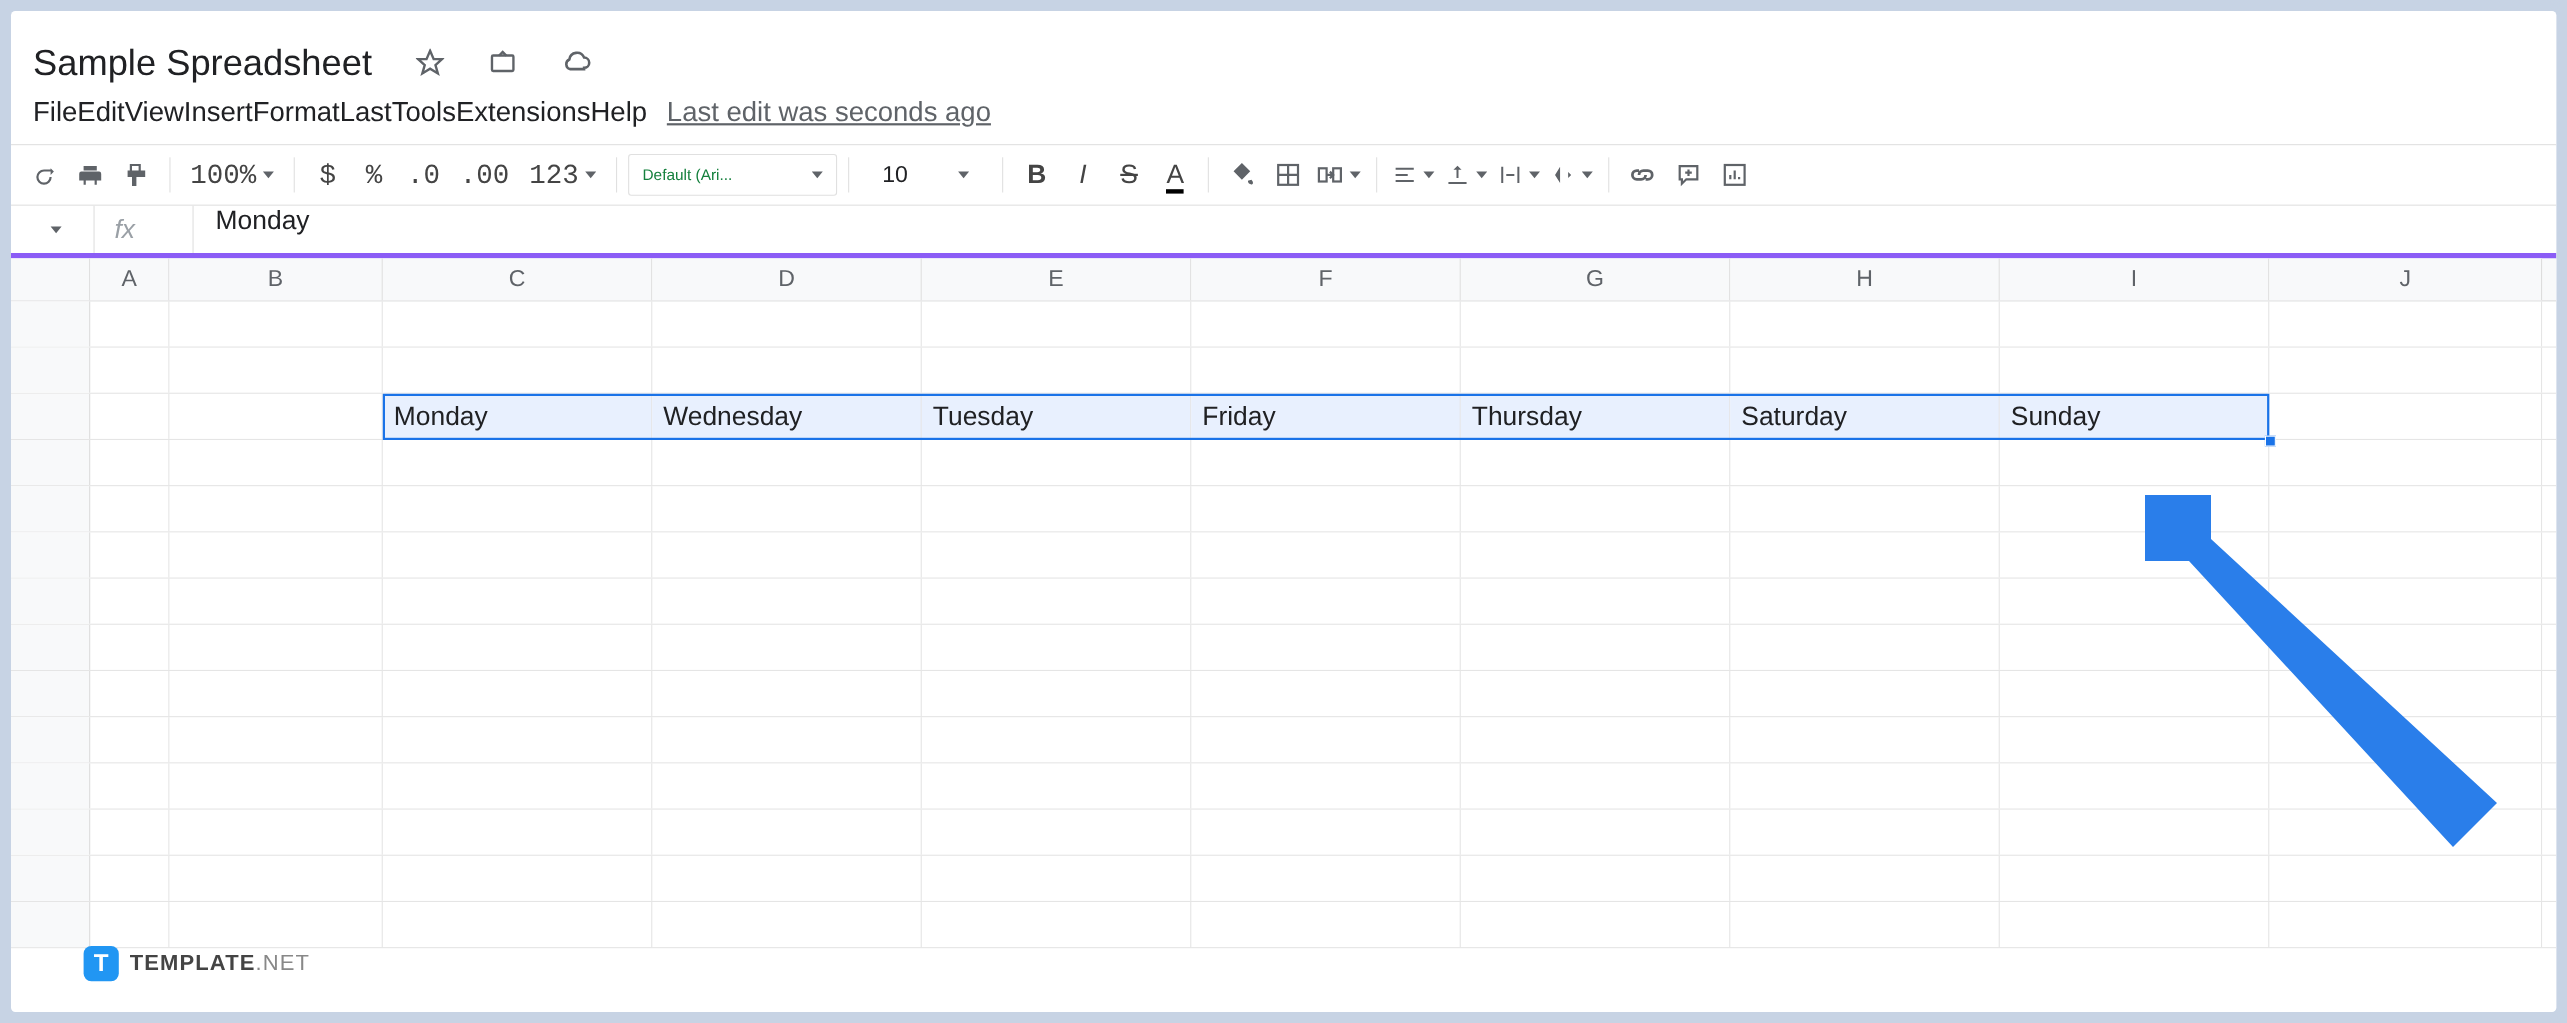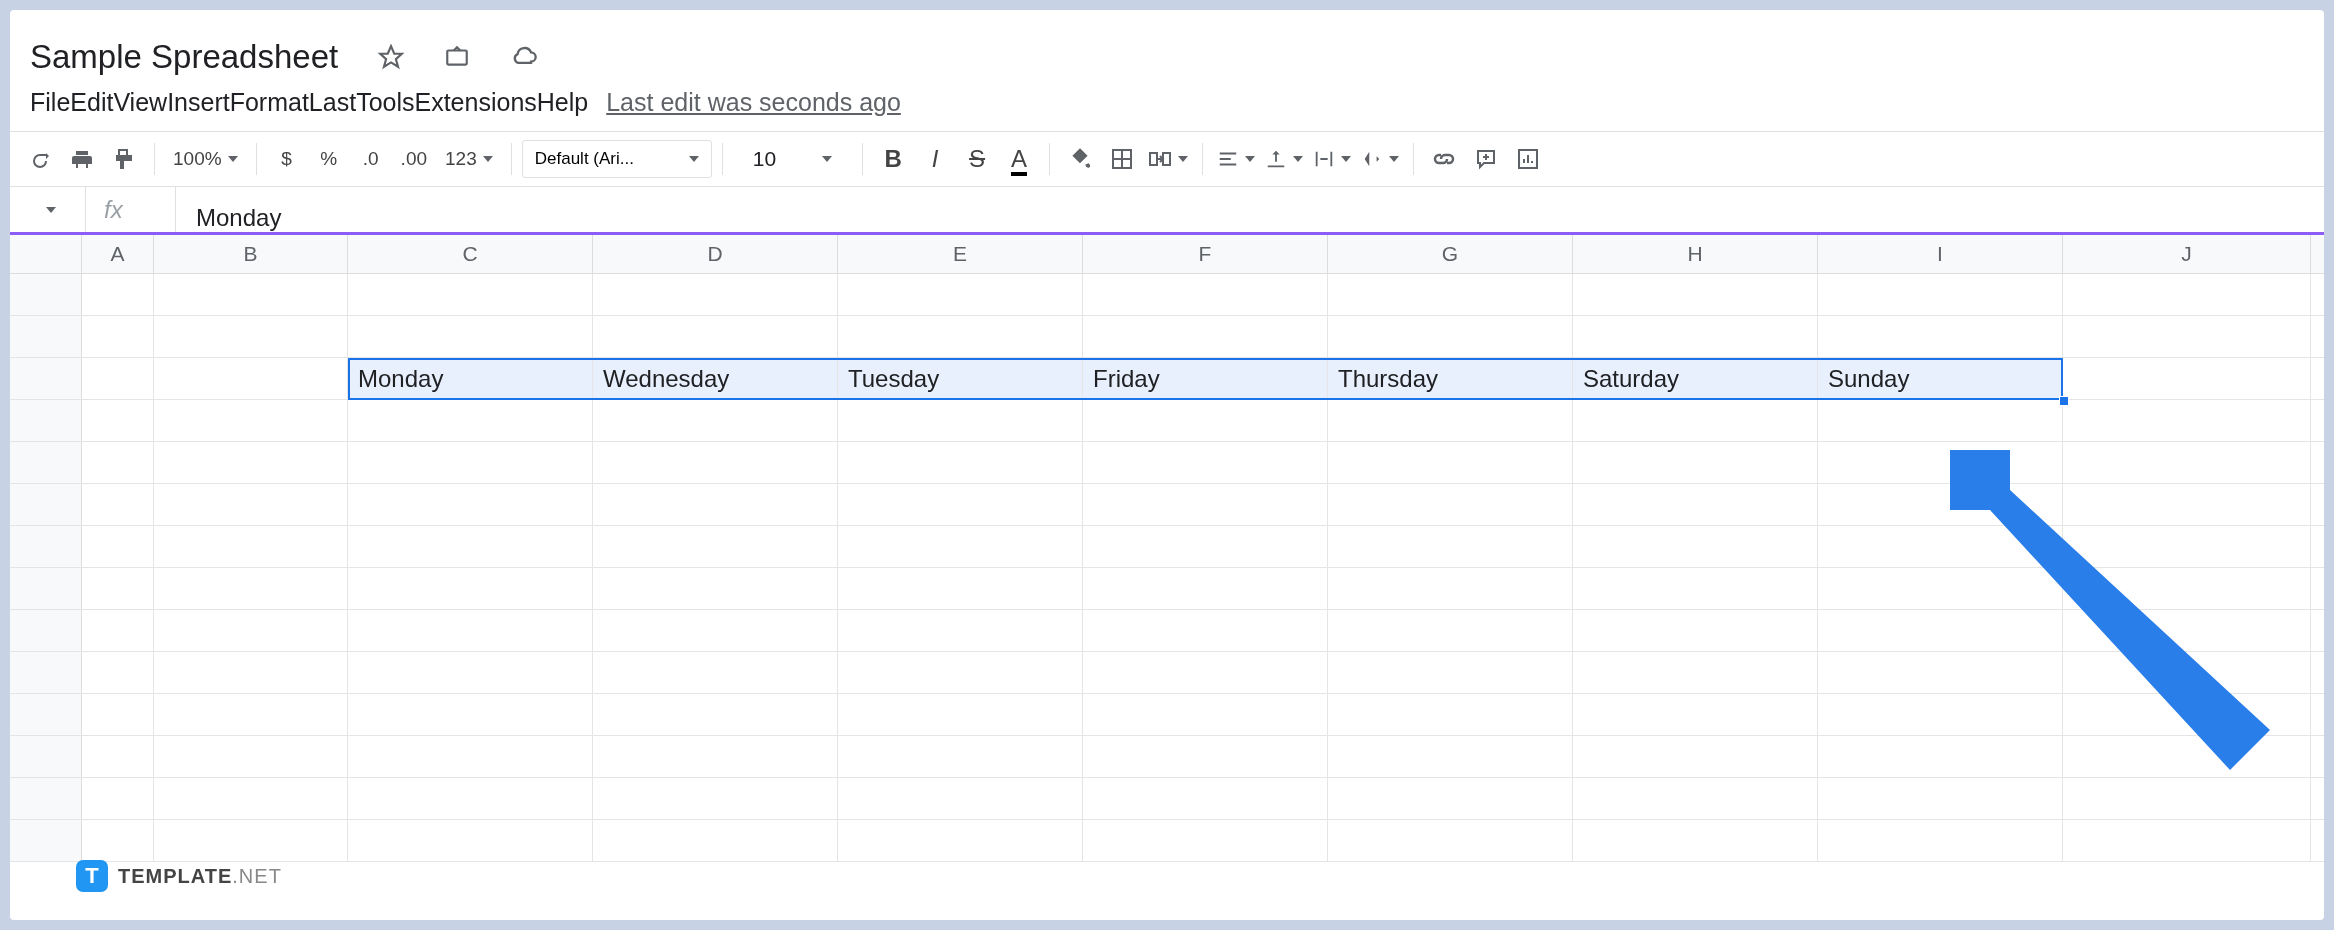--- a/index.html
+++ b/index.html
@@ -64,23 +64,24 @@
   justify-content: center;
   min-width: 40px;
   height: 40px;
   color: #5f6368;
   cursor: pointer;
   border-radius: 2px;
   font-size: 22px;
   padding: 0 4px;
 }
 .tbtn-txt {
-  font-size: 19px;
+  font-size: 25px;
   color: #444;
   padding: 0 8px;
+  font-family: Liberation Mono, monospace;
 }
 .sep {
   width: 1px;
   height: 32px;
   background: #e0e0e0;
   margin: 0 8px;
 }
 .dd-arrow {
   width: 0; height: 0;
   border-left: 5px solid transparent;
@@ -89,22 +90,22 @@
   margin-left: 6px;
 }
 .font-box {
   border: 1px solid #e0e0e0;
   border-radius: 3px;
   display: flex;
   align-items: center;
   height: 38px;
   padding: 0 12px;
   min-width: 190px;
-  font-size: 17px;
-  color: #000000;
+  font-size: 14px;
+  color: #15803d;
   justify-content: space-between;
 }
 .size-box {
   display: flex;
   align-items: center;
   height: 38px;
   padding: 0 20px;
   font-size: 21px;
   color: #202124;
   gap: 40px;
@@ -115,22 +116,22 @@
 }
 .underline-a::after {
   content: '';
   position: absolute;
   bottom: -3px; left: 0; right: 0;
   height: 4px;
   background: #000;
 }
 .formula-bar {
   display: flex;
-  align-items: flex-end;
-  border-bottom: 3px solid #8b5cf6;
+  align-items: flex-start;
+  border-bottom: 5px solid #8b5cf6;
   height: 48px;
 }
 .name-box {
   width: 76px;
   border-right: 1px solid #e0e0e0;
   height: 100%;
   display: flex;
   align-items: center;
   justify-content: center;
 }

